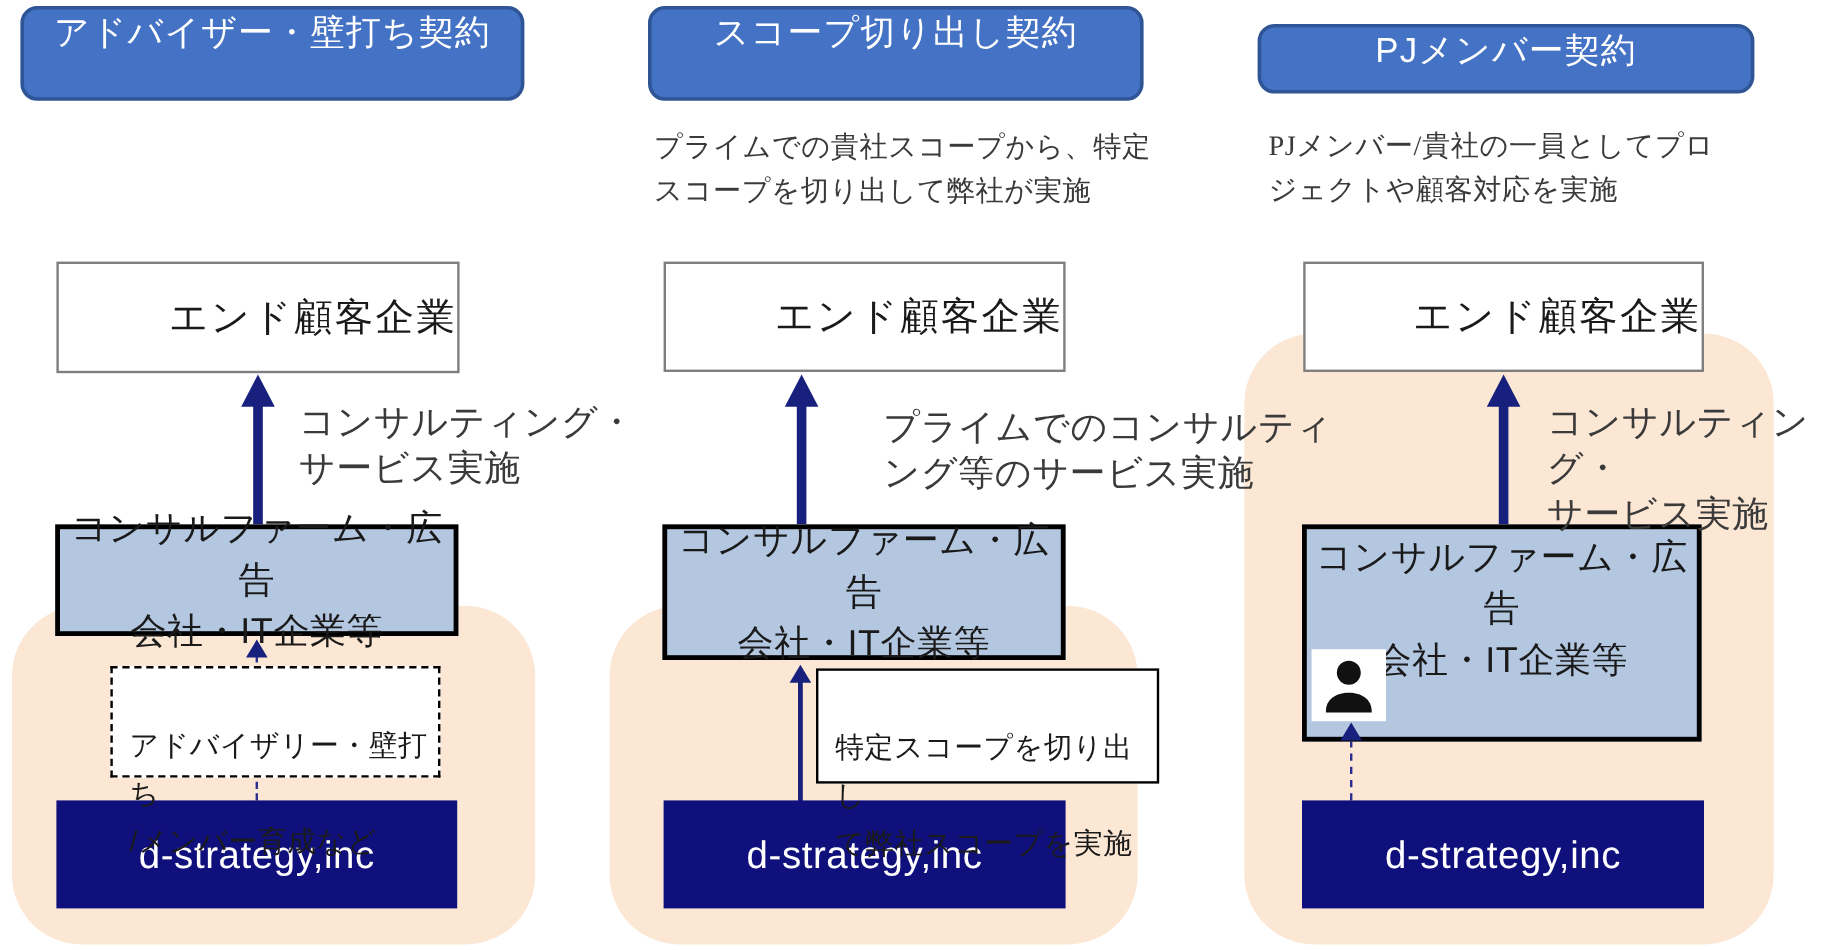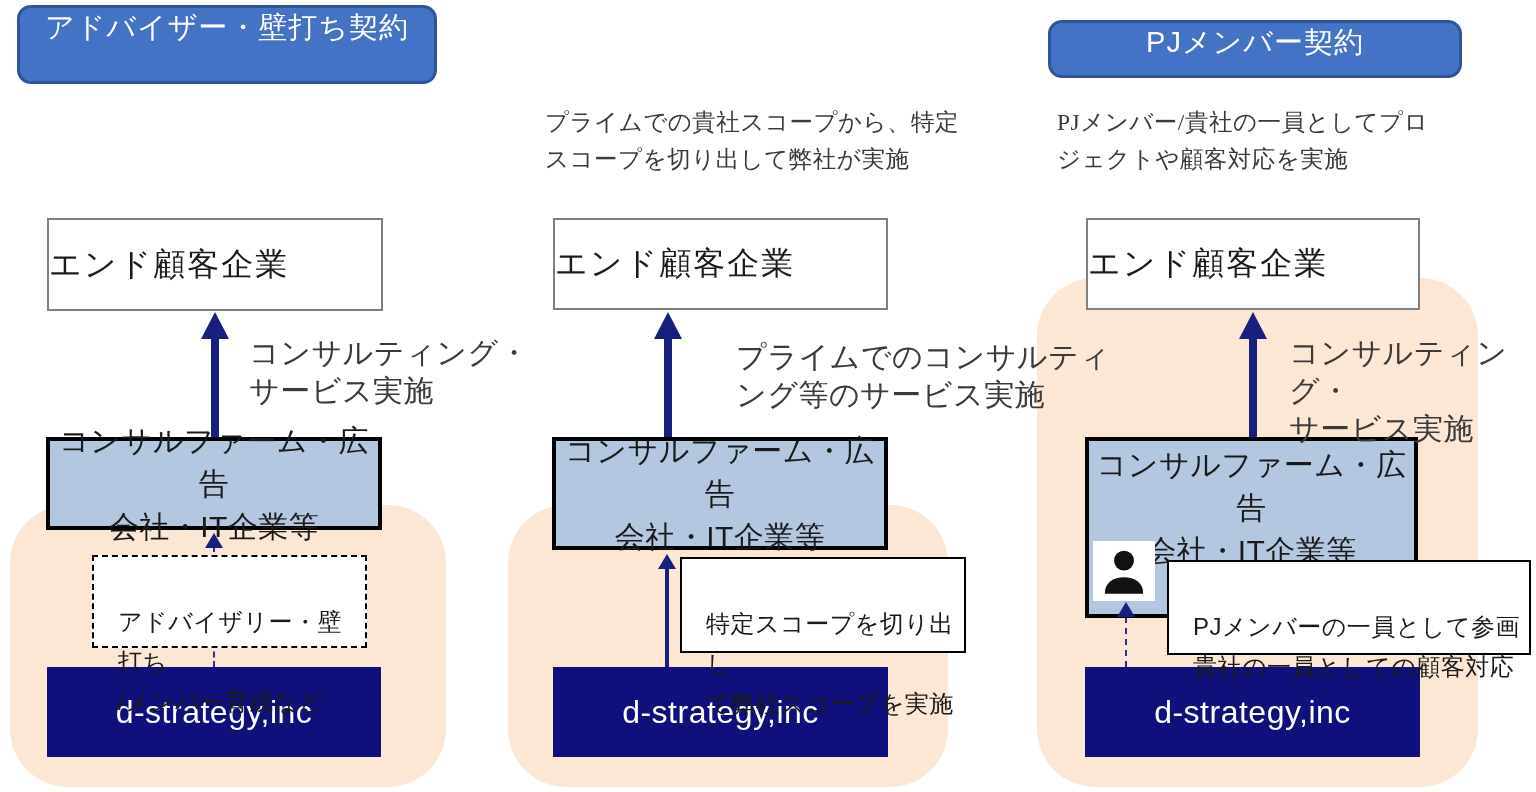--- a/index.html
+++ b/index.html
@@ -12,21 +12,21 @@
     position:absolute;background:#4472C4;border:3px solid #2F5597;border-radius:14px;
     color:#ffffff;font-size:29px;display:flex;align-items:flex-start;justify-content:center;
     box-sizing:border-box;z-index:2;letter-spacing:1px;
   }
   .desc{
     position:absolute;font-size:23.5px;line-height:37px;color:#3a3a3a;
     white-space:pre-line;z-index:2;letter-spacing:.5px;
   }
   .box-end{
     position:absolute;background:#ffffff;border:2px solid #7f7f7f;box-sizing:border-box;
-    display:flex;align-items:center;justify-content:flex-start;font-size:32px;color:#1a1a1a;
+    display:flex;align-items:center;justify-content:flex-end;font-size:32px;color:#1a1a1a;
     z-index:2;letter-spacing:2px;
   }
   .box-firm{
     position:absolute;background:#B4C7E1;border:4px solid #000000;box-sizing:border-box;
     display:flex;align-items:center;justify-content:center;text-align:center;
     font-size:30px;line-height:43px;color:#1a1a1a;white-space:pre-line;z-index:2;letter-spacing:.5px;
   }
   .box-firm.top-align{align-items:flex-start;padding-top:2px;}
   .box-company{
     position:absolute;background:#10107D;color:#ffffff;display:flex;align-items:center;
@@ -40,21 +40,21 @@
   .head{
     position:absolute;width:0;height:0;z-index:1;
     border-left:14px solid transparent;border-right:14px solid transparent;
     border-bottom:27px solid #17207C;
   }
   .head.small{border-left-width:9px;border-right-width:9px;border-bottom-width:15px;z-index:4;}
   .dash-line{position:absolute;width:0;border-left:2px dashed #2A2F8F;z-index:1;}
   .sub-box{
     position:absolute;background:#ffffff;border:2px dashed #000000;box-sizing:border-box;
     font-size:24px;line-height:40px;white-space:pre-line;color:#1a1a1a;
-    padding:5px 0 0 24px;z-index:5;letter-spacing:.5px;
+    padding:5px 0 0 14px;z-index:5;letter-spacing:.5px;
   }
   .sub-box.solid{border-style:solid;}
   .person-badge{
     position:absolute;background:#ffffff;display:flex;align-items:center;justify-content:center;
     z-index:6;
   }
 </style>
 </head>
 <body>
 
@@ -88,20 +88,23 @@
     <span>アドバイザリー・壁打ち
 /メンバー育成など</span>
   </div>
 
   <div class="box-company" style="left:47px;top:667px;width:334px;height:90px;">
     <span>d-strategy,inc</span>
   </div>
 
   <div class="peach" style="left:508px;top:505px;width:440px;height:282px;"></div>
 
+  <div class="banner" style="left:540px;top:5px;width:413px;height:79px;">
+    <span>スコープ切り出し契約</span>
+  </div>
 
   <div class="desc" style="left:545px;top:104px;width:460px;">プライムでの貴社スコープから、特定
 スコープを切り出して弊社が実施</div>
 
   <div class="box-end" style="left:553px;top:218px;width:335px;height:92px;">
     <span>エンド顧客企業</span>
   </div>
 
   <div class="head" style="left:654px;top:312px;"></div>
   <div class="shaft" style="left:664px;top:336px;width:8px;height:101px;"></div>
@@ -151,22 +154,18 @@
   <div class="person-badge" style="left:1093px;top:541px;width:62px;height:60px;">
     <svg width="52" height="52" viewBox="0 0 24 24" aria-hidden="true">
       <circle cx="12" cy="7.2" r="4.6" fill="#111"></circle>
       <path d="M3.2 22c0-4.6 3.9-7.1 8.8-7.1s8.8 2.5 8.8 7.1v.5H3.2z" fill="#111"></path>
     </svg>
   </div>
 
   <div class="head small" style="left:1117px;top:602px;"></div>
   <div class="dash-line" style="left:1125px;top:617px;height:50px;"></div>
 
-  <div class="sub-box solid" style="left:1167px;top:560px;width:364px;height:95px;">
-    <span>PJメンバーの一員として参画
-貴社の一員としての顧客対応</span>
-  </div>
 
   <div class="box-company" style="left:1085px;top:667px;width:335px;height:90px;">
     <span>d-strategy,inc</span>
   </div>
 
 </div>
 
 </body></html>

